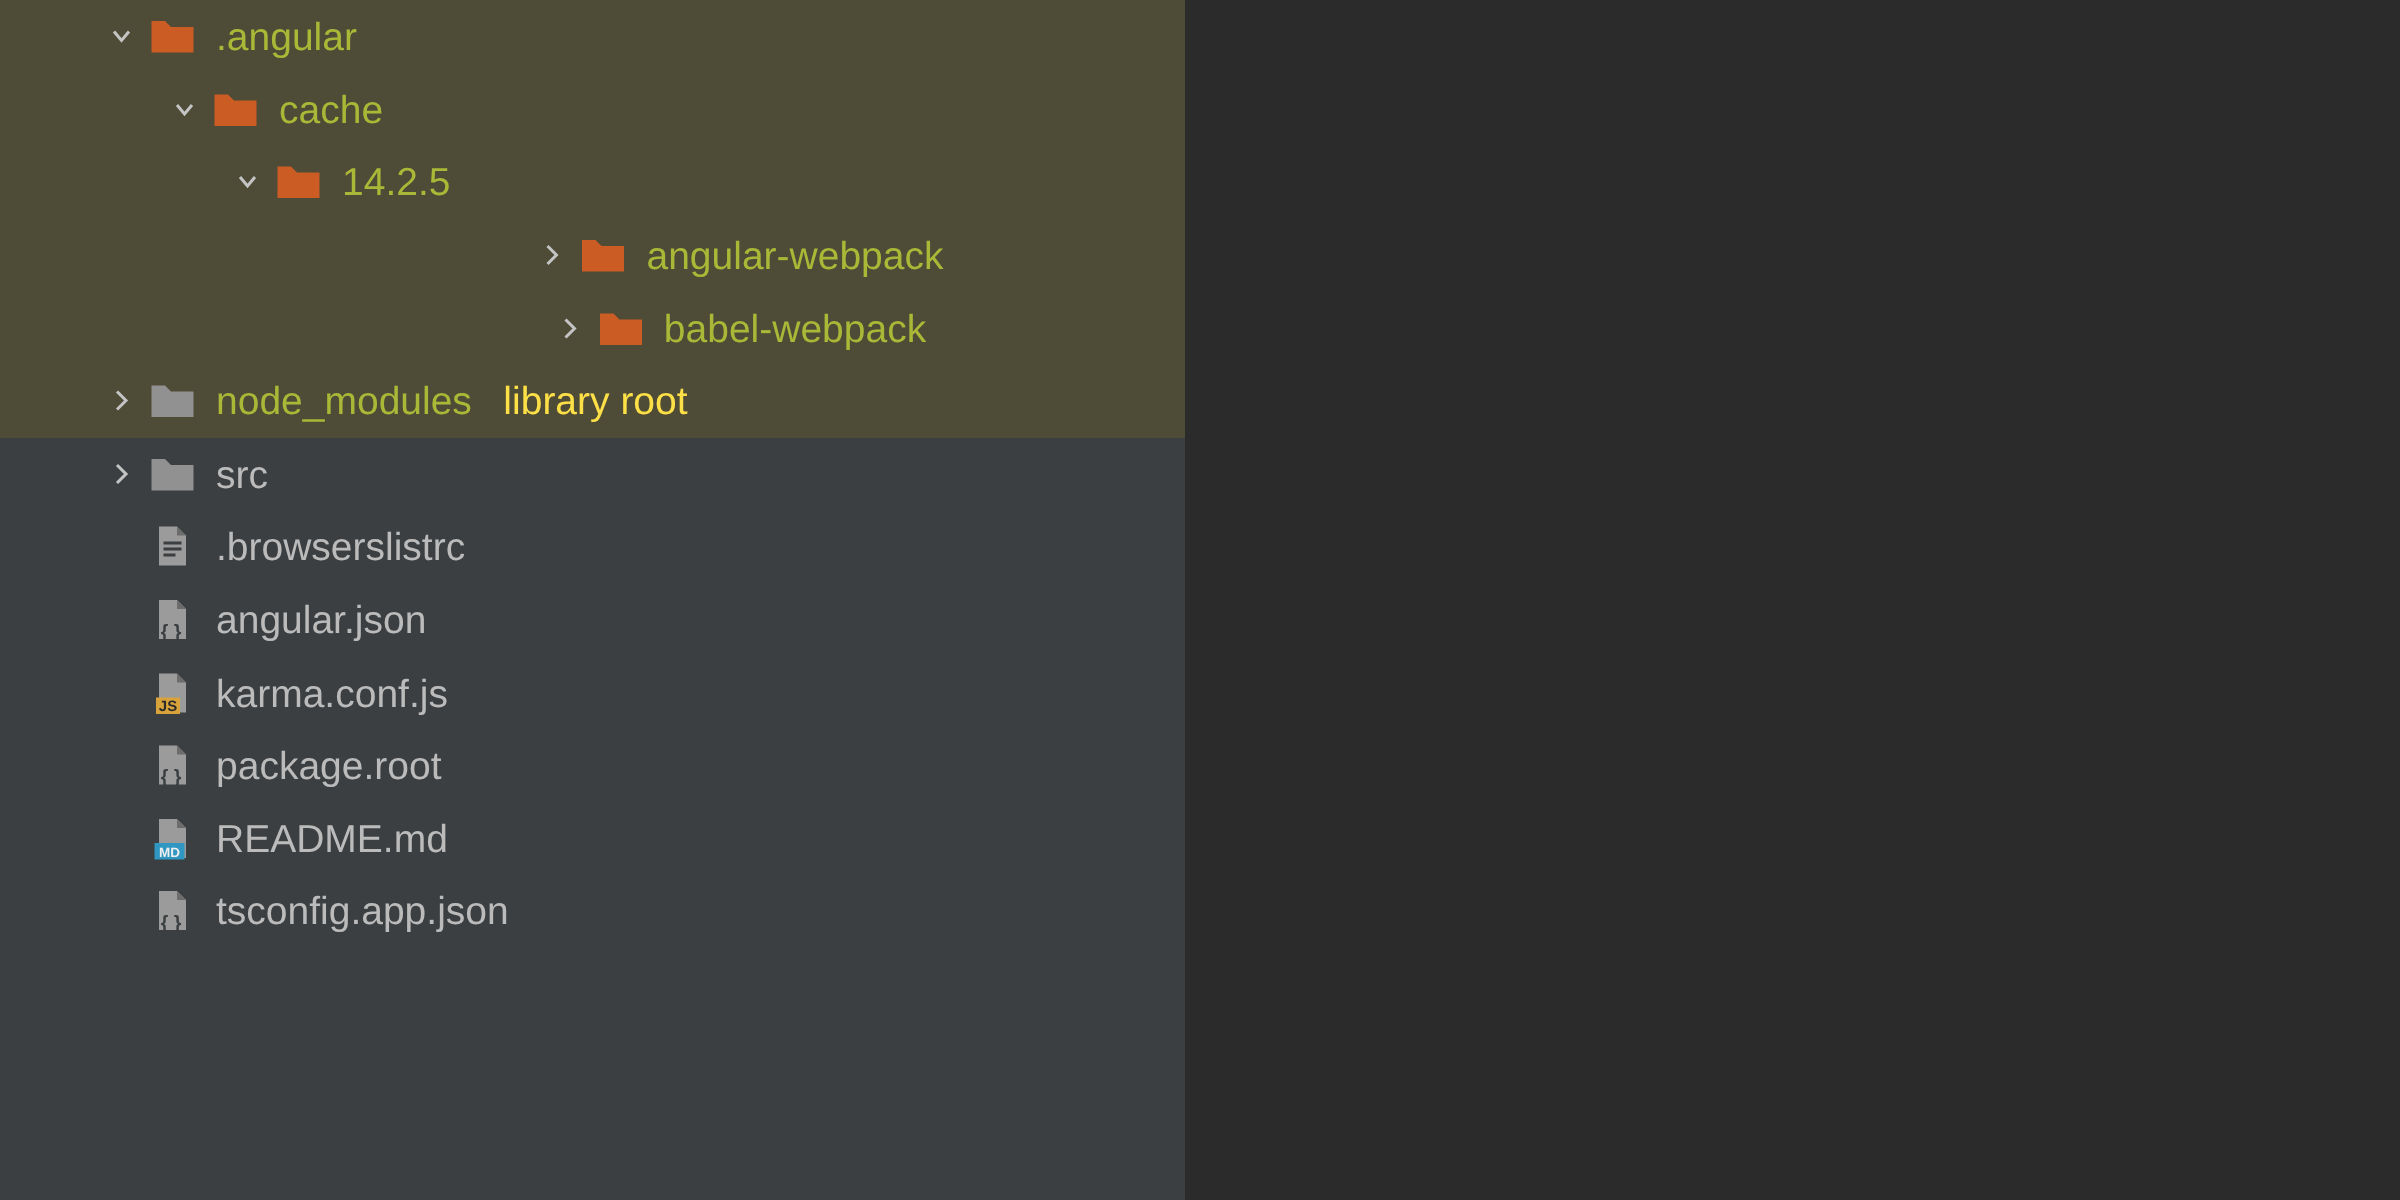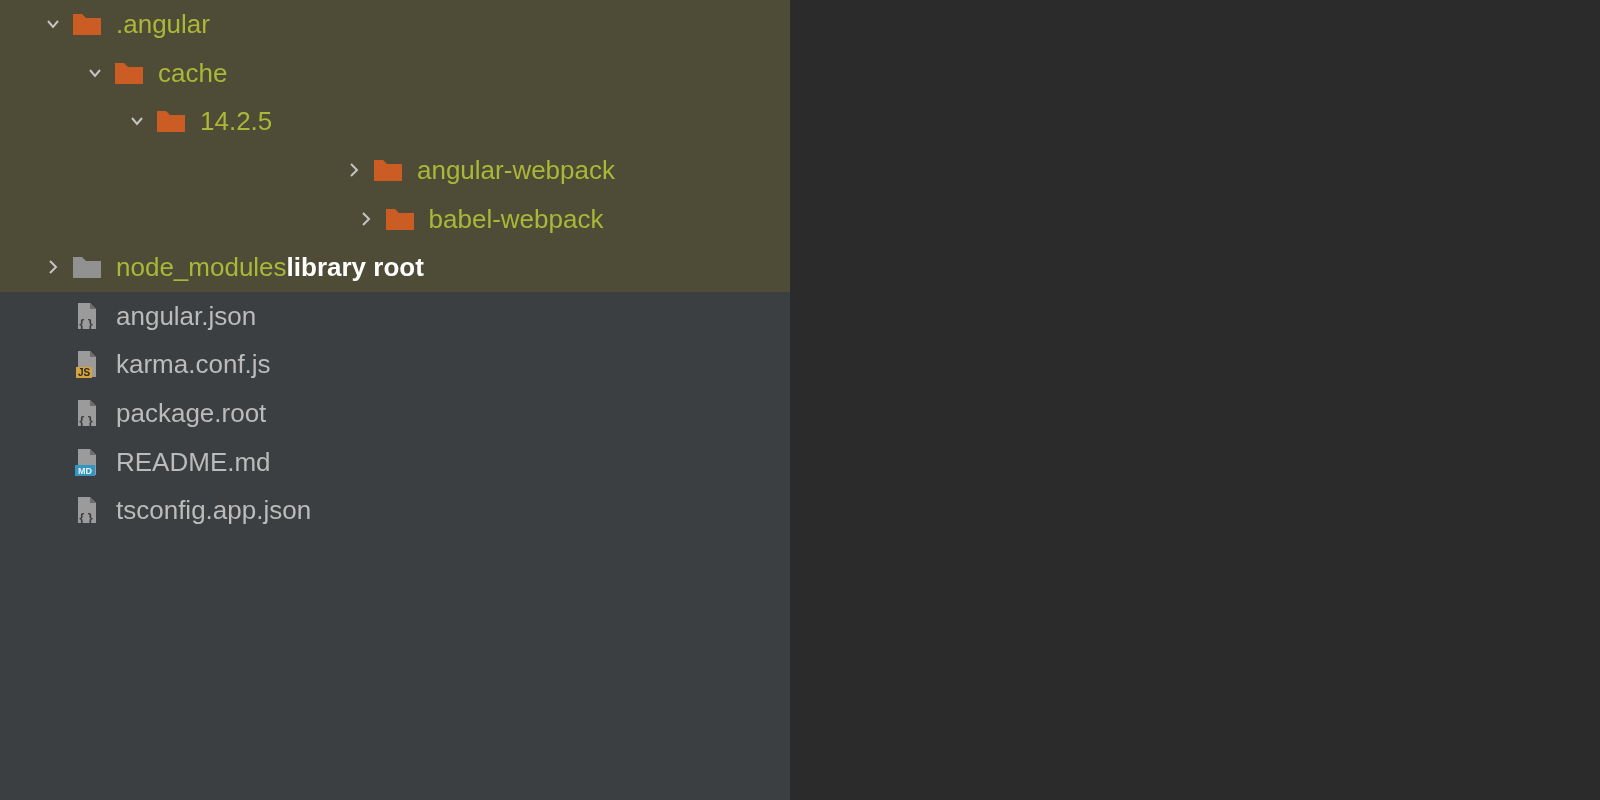--- a/index.html
+++ b/index.html
@@ -18,21 +18,21 @@
     background: #3c3f41;
     position: relative;
   }
   .highlight-block {
     position: absolute;
     left: 0; top: 0; right: 0;
     height: 292px;
     background: #4e4b36;
     z-index: 0;
   }
-  .tree-list { position: relative; z-index: 1; list-style: none; }
+  .tree-list { position: relative; z-index: 1; list-style: none; padding-left: 28px; }
   .row {
     display: flex;
     align-items: center;
     height: 48.6px;
     white-space: nowrap;
     cursor: default;
     user-select: none;
   }
   .arrow {
     width: 22px; height: 22px;
@@ -47,21 +47,21 @@
   .icon {
     width: 30px; height: 30px;
     display: inline-flex;
     align-items: center; justify-content: center;
     margin-right: 14px;
     flex-shrink: 0;
   }
   .icon svg { width: 30px; height: 30px; display: block; }
   .label { line-height: 1; }
   .label.excluded { color: #a9b837; }
-  .suffix { color: #ffffff; margin-left: 0; font-weight: bold; }
+  .suffix { color: #fde047; margin-left: 21px; }
   .editor-area {
     flex: 1;
     background: #2b2b2b;
   }
   .ind0 { padding-left:  42px; }
   .ind1 { padding-left:  84px; text-align: right; }
   .ind2 { padding-left: 126px; text-align: right; }
   .ind3 { padding-left: 168px; justify-content: center; }
   .arrow-stroke { stroke:#c4c4c4; stroke-width:2; fill:none; }
   .folder-ex { fill:#cb5d24; }
@@ -146,20 +146,42 @@
               <use href="#i-arrow-right"></use>
             </svg>
           </span>
           <span class="icon">
             <svg viewBox="0 0 30 30">
               <use href="#i-folder-norm"></use>
             </svg>
           </span>
           <span class="label excluded">node_modules</span>
           <span class="suffix">library root</span>
+        </li>
+        <li class="row ind0">
+          <span class="arrow">
+            <svg viewBox="0 0 16 16">
+              <use href="#i-arrow-right"></use>
+            </svg>
+          </span>
+          <span class="icon">
+            <svg viewBox="0 0 30 30">
+              <use href="#i-folder-norm"></use>
+            </svg>
+          </span>
+          <span class="label">src</span>
+        </li>
+        <li class="row ind0">
+          <span class="arrow none"></span>
+          <span class="icon">
+            <svg viewBox="0 0 30 30">
+              <use href="#i-text"></use>
+            </svg>
+          </span>
+          <span class="label">.browserslistrc</span>
         </li>
         <li class="row ind0">
           <span class="arrow none"></span>
           <span class="icon">
             <svg viewBox="0 0 30 30">
               <use href="#i-json"></use>
             </svg>
           </span>
           <span class="label">angular.json</span>
         </li>

